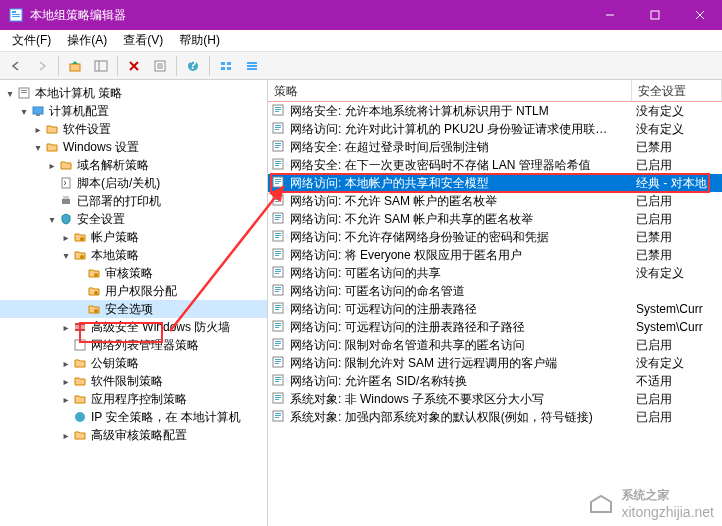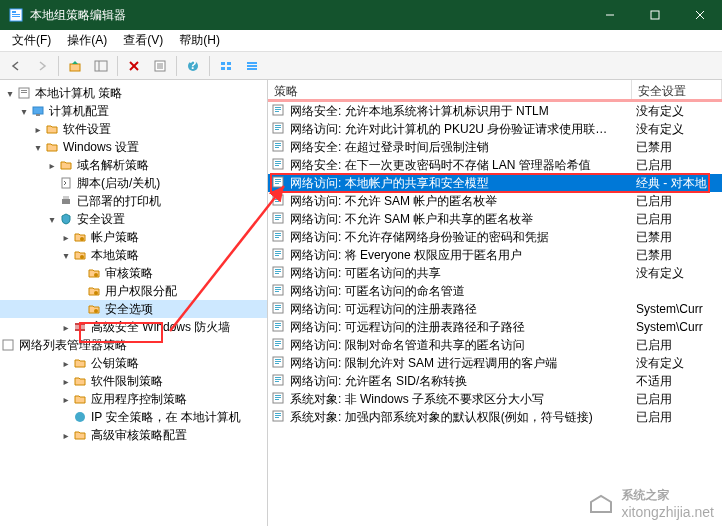--- a/index.html
+++ b/index.html
@@ -1,35 +1,35 @@
 <!DOCTYPE html>
 <html><head>
 <meta charset="utf-8">
 <style>
 * { margin: 0; padding: 0; box-sizing: border-box; font-family: "Microsoft YaHei", "Segoe UI", sans-serif; font-size: 12px; }
 body { width: 722px; height: 526px; background: #fff; overflow: hidden; position: relative; }
-.titlebar { height: 30px; background: #14532d; color: #fff; display: flex; align-items: center; padding-left: 8px; }
+.titlebar { height: 30px; background: #a21caf; color: #fff; display: flex; align-items: center; padding-left: 8px; }
 .titlebar .icon { width: 16px; height: 16px; margin-right: 6px; }
 .titlebar .title { flex: 1; }
 .titlebar .btns { display: flex; }
 .titlebar .btn { width: 45px; height: 30px; display: flex; align-items: center; justify-content: center; font-size: 11px; }
 .titlebar .btn.close { background: rgba(0,0,0,0); }
 .menubar { height: 22px; background: #fff; border-bottom: 1px solid #e0e0e0; display: flex; align-items: center; padding-left: 4px; }
 .menubar .menu { padding: 2px 8px; cursor: pointer; }
 .toolbar { height: 28px; background: #f5f5f5; border-bottom: 1px solid #d0d0d0; display: flex; align-items: center; padding-left: 4px; gap: 2px; }
 .toolbar .tbtn { width: 24px; height: 24px; display: flex; align-items: center; justify-content: center; border: 1px solid transparent; }
 .toolbar .sep { width: 1px; height: 20px; background: #d0d0d0; margin: 0 2px; }
 .content { display: flex; height: calc(100% - 80px); position: relative; }
 .tree-pane { width: 268px; border-right: 1px solid #d0d0d0; overflow: auto; padding: 4px 0; position: relative; }
 .list-pane { flex: 1; overflow: auto; position: relative; }
 .tree-item { display: flex; align-items: center; height: 18px; padding-left: 0; cursor: pointer; white-space: nowrap; }
 .tree-item .exp { width: 12px; text-align: center; color: #555; font-size: 10px; }
 .tree-item .ticon { width: 16px; height: 16px; margin-right: 3px; display: inline-flex; align-items: center; justify-content: center; }
 .tree-item.selected { background: #cde8ff; }
-.list-header { display: flex; height: 22px; border-bottom: 3px solid #fca5a5; background: #fff; position: sticky; top: 0; }
+.list-header { display: flex; height: 22px; border-bottom: 1px solid #fca5a5; background: #fff; position: sticky; top: 0; }
 .list-header .col { padding: 3px 6px; border-right: 1px solid #e0e0e0; color: #333; }
 .list-header .col.c1 { flex: 1; }
 .list-header .col.c2 { width: 90px; }
 .list-row { display: flex; height: 18px; align-items: center; cursor: pointer; }
 .list-row.selected { background: #0078d7; color: #fff; }
 .list-row .c1 { flex: 1; padding-left: 4px; display: flex; align-items: center; overflow: hidden; white-space: nowrap; }
 .list-row .c2 { width: 90px; padding-left: 4px; white-space: nowrap; overflow: hidden; }
 .list-row .ricon { width: 14px; height: 14px; margin-right: 4px; flex-shrink: 0; }
 .highlight-box-tree { position: absolute; border: 2px solid #ff3030; pointer-events: none; }
 .highlight-box-list { position: absolute; border: 2px solid #ff3030; pointer-events: none; }
@@ -270,21 +270,21 @@
         <span class="exp">▸</span>
         <span class="ticon">
           <svg width="14" height="14">
             <rect x="2" y="3" width="10" height="8" fill="#c44"></rect>
             <line x1="2" y1="6" x2="12" y2="6" stroke="#fff"></line>
             <line x1="2" y1="8" x2="12" y2="8" stroke="#fff"></line>
           </svg>
         </span>
         <span>高级安全 Windows 防火墙</span>
       </div>
-    <div class="tree-item" style="">
+    <div class="tree-item" style="padding-left:72px">
         <span class="ticon">
           <svg width="14" height="14">
             <rect x="2" y="2" width="10" height="10" fill="#fff" stroke="#888"></rect>
           </svg>
         </span>
         <span>网络列表管理器策略</span>
       </div>
     <div class="tree-item" style="padding-left:60px">
         <span class="exp">▸</span>
         <span class="ticon">

